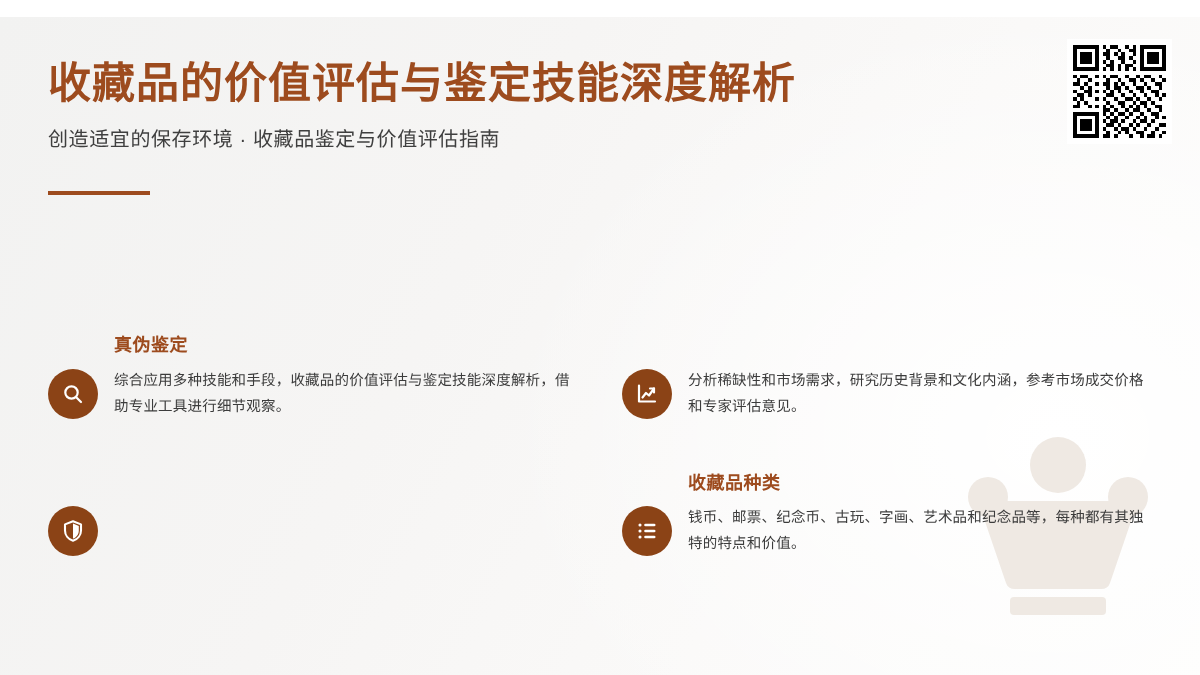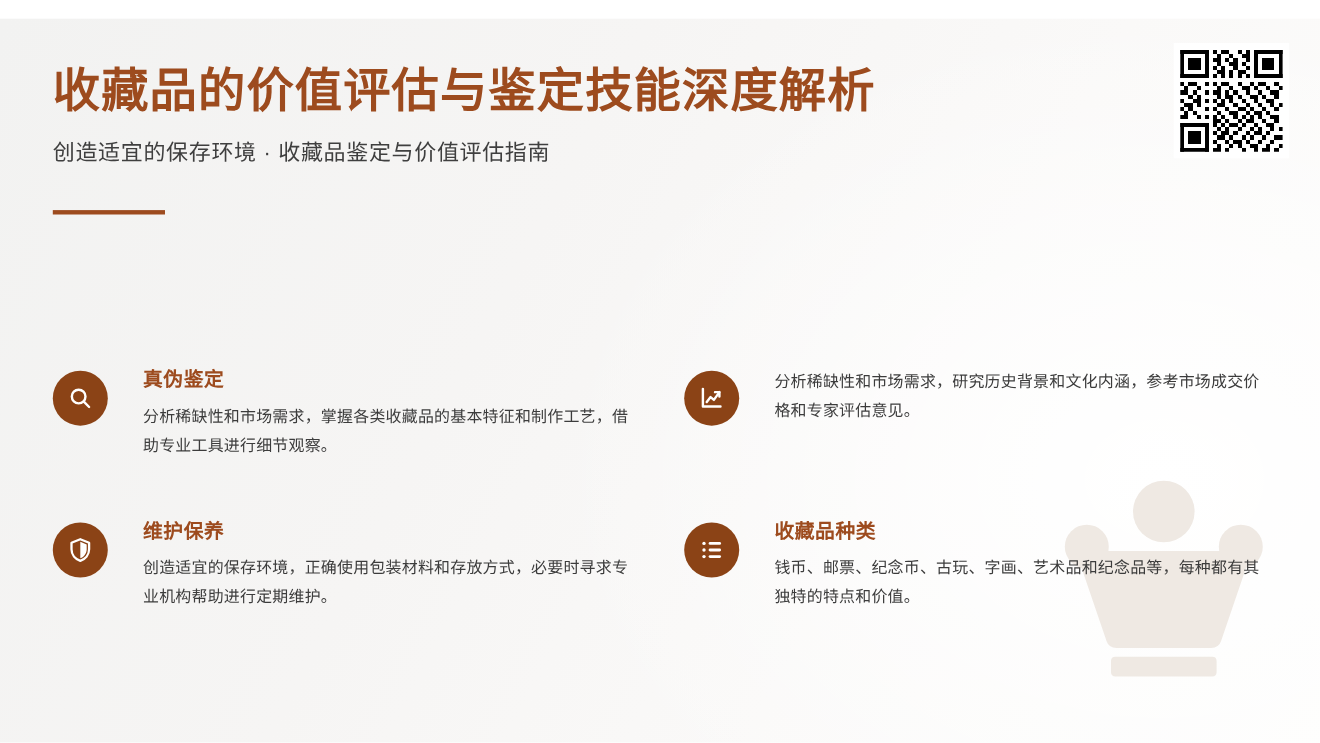--- a/index.html
+++ b/index.html
@@ -98,22 +98,22 @@
     width: 1104px;
     display: grid;
     grid-template-columns: 1fr 1fr;
     column-gap: 44px;
     row-gap: 54px;
     z-index: 2;
   }
 
   .feature {
     display: flex;
-    align-items: flex-start;
-    gap: 32px;
+    align-items: flex-end;
+    gap: 16px;
   }
   .feature-icon {
     flex: 0 0 auto;
     width: 50px;
     height: 50px;
     border-radius: 50%;
     background: #8b4316;
     display: flex;
     align-items: center;
     justify-content: center;
@@ -353,21 +353,21 @@
 
     <div class="feature">
       <div class="feature-icon">
         <svg viewBox="0 0 24 24" fill="none" stroke="#ffffff" stroke-width="2.2" stroke-linecap="round" stroke-linejoin="round" xmlns="http://www.w3.org/2000/svg" aria-hidden="true">
           <circle cx="10.5" cy="10.5" r="6.2"></circle>
           <line x1="15.2" y1="15.2" x2="20" y2="20"></line>
         </svg>
       </div>
       <div class="feature-body">
         <h2 class="feature-title">真伪鉴定</h2>
-        <p class="feature-desc">分析稀缺性和市场需求，掌握各类收藏品的基本特征和制作工艺，借助专业工具进行细节观察。</p>
+        <p class="feature-desc">综合应用多种技能和手段，收藏品的价值评估与鉴定技能深度解析，借助专业工具进行细节观察。</p>
       </div>
     </div>
 
     <div class="feature">
       <div class="feature-icon">
         <svg viewBox="0 0 24 24" fill="none" stroke="#ffffff" stroke-width="2.2" stroke-linecap="round" stroke-linejoin="round" xmlns="http://www.w3.org/2000/svg" aria-hidden="true">
           <polyline points="4,3.5 4,19.5 20,19.5"></polyline>
           <polyline points="7.5,15.5 11,11 14,13.5 19,6.5"></polyline>
           <polyline points="19,10.5 19,6.5 15,6.5"></polyline>
         </svg>
@@ -376,24 +376,20 @@
         <p class="feature-desc">分析稀缺性和市场需求，研究历史背景和文化内涵，参考市场成交价格和专家评估意见。</p>
       </div>
     </div>
 
     <div class="feature">
       <div class="feature-icon">
         <svg viewBox="0 0 24 24" xmlns="http://www.w3.org/2000/svg" aria-hidden="true">
           <path d="M12 2.2 L20 5.4 V11.4 C20 16.3 16.6 20.3 12 21.8 C7.4 20.3 4 16.3 4 11.4 V5.4 Z" fill="none" stroke="#ffffff" stroke-width="2.1" stroke-linejoin="round"></path>
           <path d="M12 4.6 L17.8 6.9 V11.4 C17.8 15.2 15.4 18.4 12 19.6 Z" fill="#ffffff"></path>
         </svg>
-      </div>
-      <div class="feature-body">
-        <h2 class="feature-title">维护保养</h2>
-        <p class="feature-desc">创造适宜的保存环境，正确使用包装材料和存放方式，必要时寻求专业机构帮助进行定期维护。</p>
       </div>
     </div>
 
     <div class="feature">
       <div class="feature-icon">
         <svg viewBox="0 0 24 24" xmlns="http://www.w3.org/2000/svg" aria-hidden="true">
           <g fill="#ffffff">
             <circle cx="5" cy="6" r="1.55"></circle>
             <circle cx="5" cy="12" r="1.55"></circle>
             <circle cx="5" cy="18" r="1.55"></circle>

